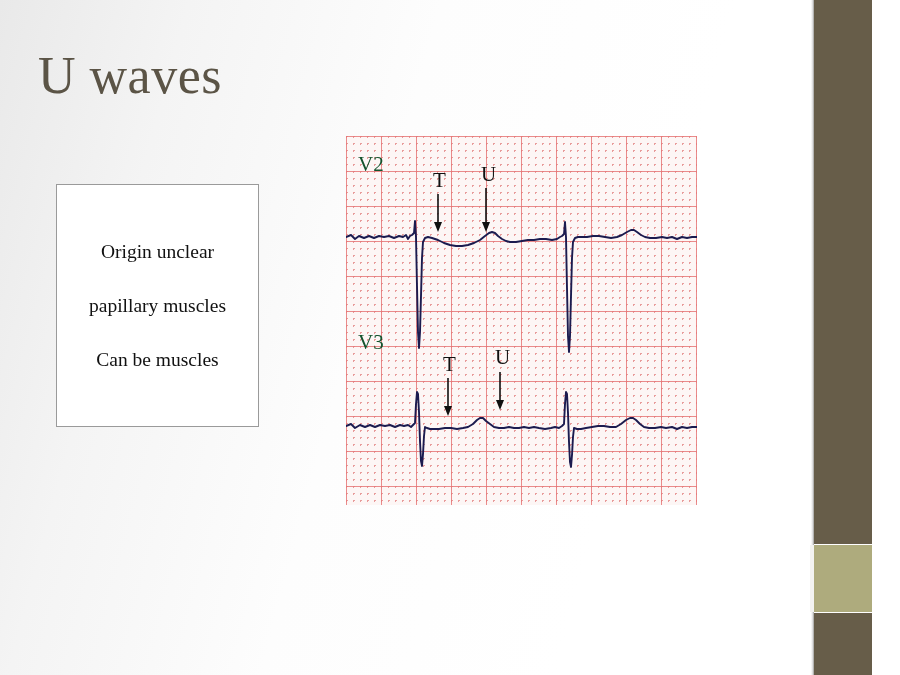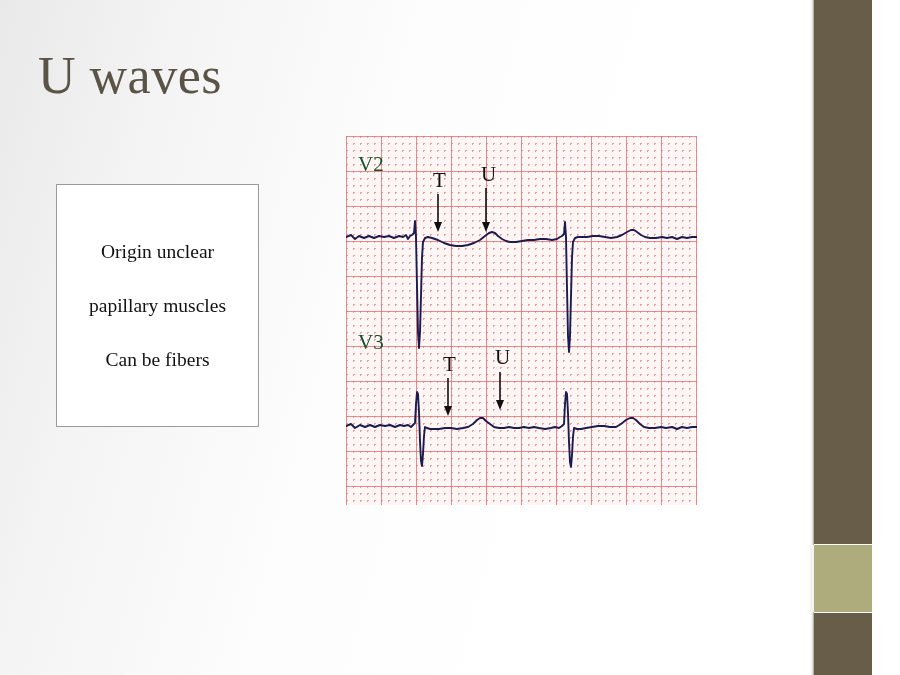--- a/index.html
+++ b/index.html
@@ -168,21 +168,21 @@
 
 <div class="slide">
 
   <div class="slide-title">U waves</div>
 
   <div class="info-box">
     <div class="info-line">Origin unclear</div>
     <div class="info-gap"></div>
     <div class="info-line">papillary muscles</div>
     <div class="info-gap"></div>
-    <div class="info-line">Can be fibers</div>
+    <div class="info-line">Can be muscles</div>
   </div>
 
   <div class="ecg">
     <div class="ecg-grid"></div>
 
     <svg class="ecg-svg" viewBox="0 0 351 369" preserveAspectRatio="none">
 
       <polyline fill="none" stroke="#1b1b4f" stroke-width="1.9" stroke-linejoin="round" stroke-linecap="round" points="0,101 5,99 9,103 13,100 18,102 23,100 28,102 33,100 38,101 43,100
                 48,102 53,100 57,101 60,99 62,103 64,100
                 66,99 68,97 69,85 70,101 71,150 72,196 73,212 74,196 75,160 76,122

